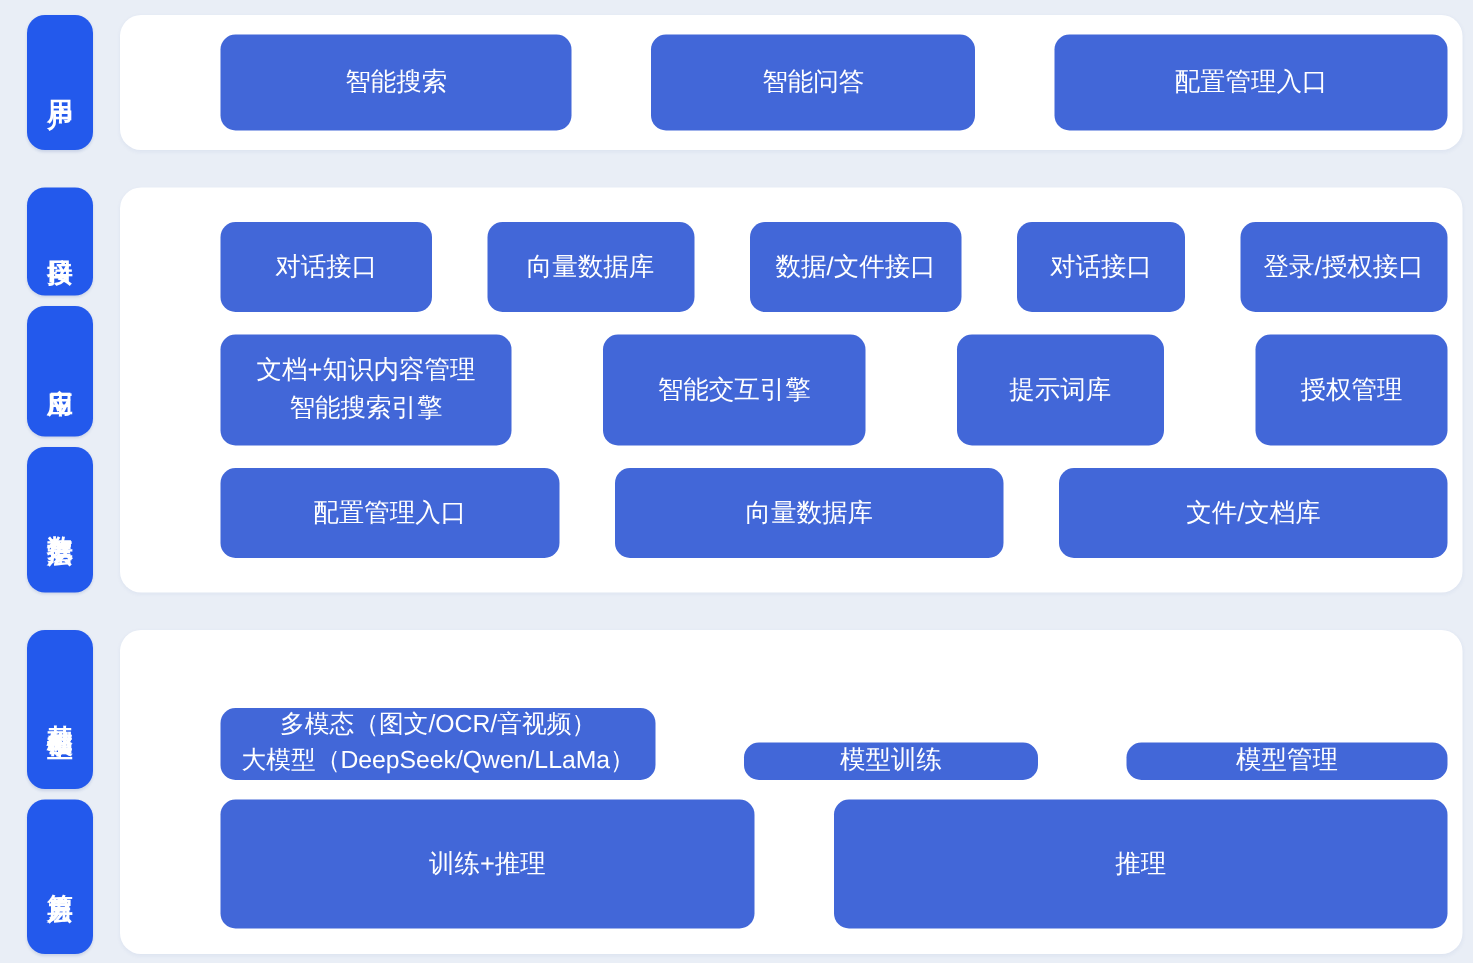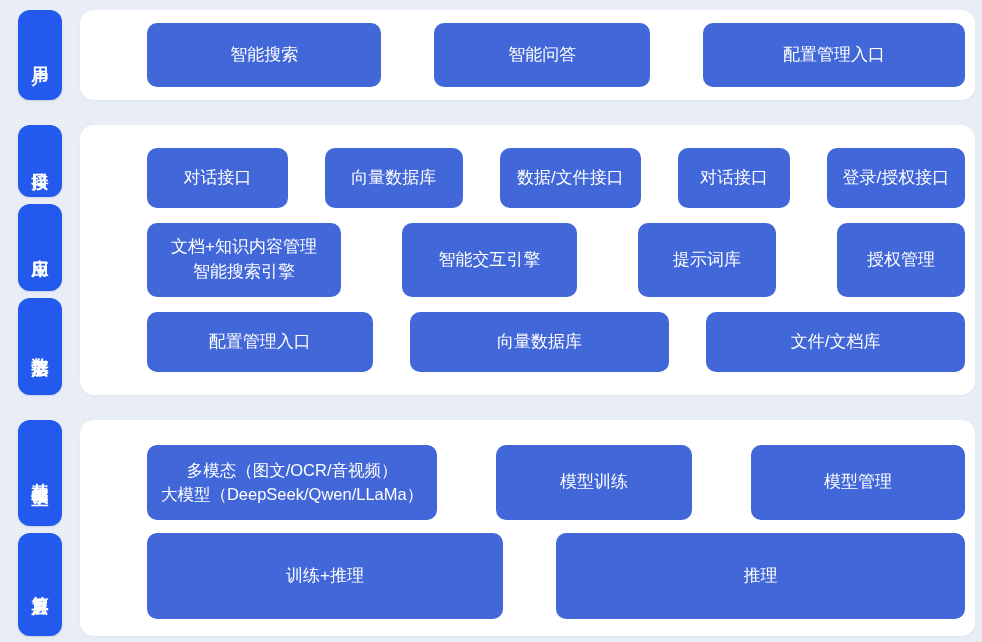--- a/index.html
+++ b/index.html
@@ -36,21 +36,21 @@
     display:flex;flex-direction:column;
     box-shadow:0 1px 3px rgba(30,60,150,.06);
   }
   .sec1 .panel{padding:13px 10px 13px 30px;}
   .sec2 .panel{padding:23px 10px 23px 30px;gap:15px;}
   .sec3 .panel{padding:25px 10px 17px 30px;gap:13px;}
 
   .row{display:flex;gap:0;}
   .row-g16{gap:16px;}
   .row-g9{gap:24px;}
-  .row-g22{gap:22px;}
+  .row-g22{gap:22px;align-items:flex-end;}
   .row-g12{gap:12px;}
   .sec1 .row{flex:1;}
   .r-h60{height:60px;}
   .r-h74{height:74px;}
   .r-h75{height:75px;}
   .r-h85{flex:1;gap:16px;}
 
   .btn{
     background:#4267d8;color:#ffffff;
     border-radius:10px;

